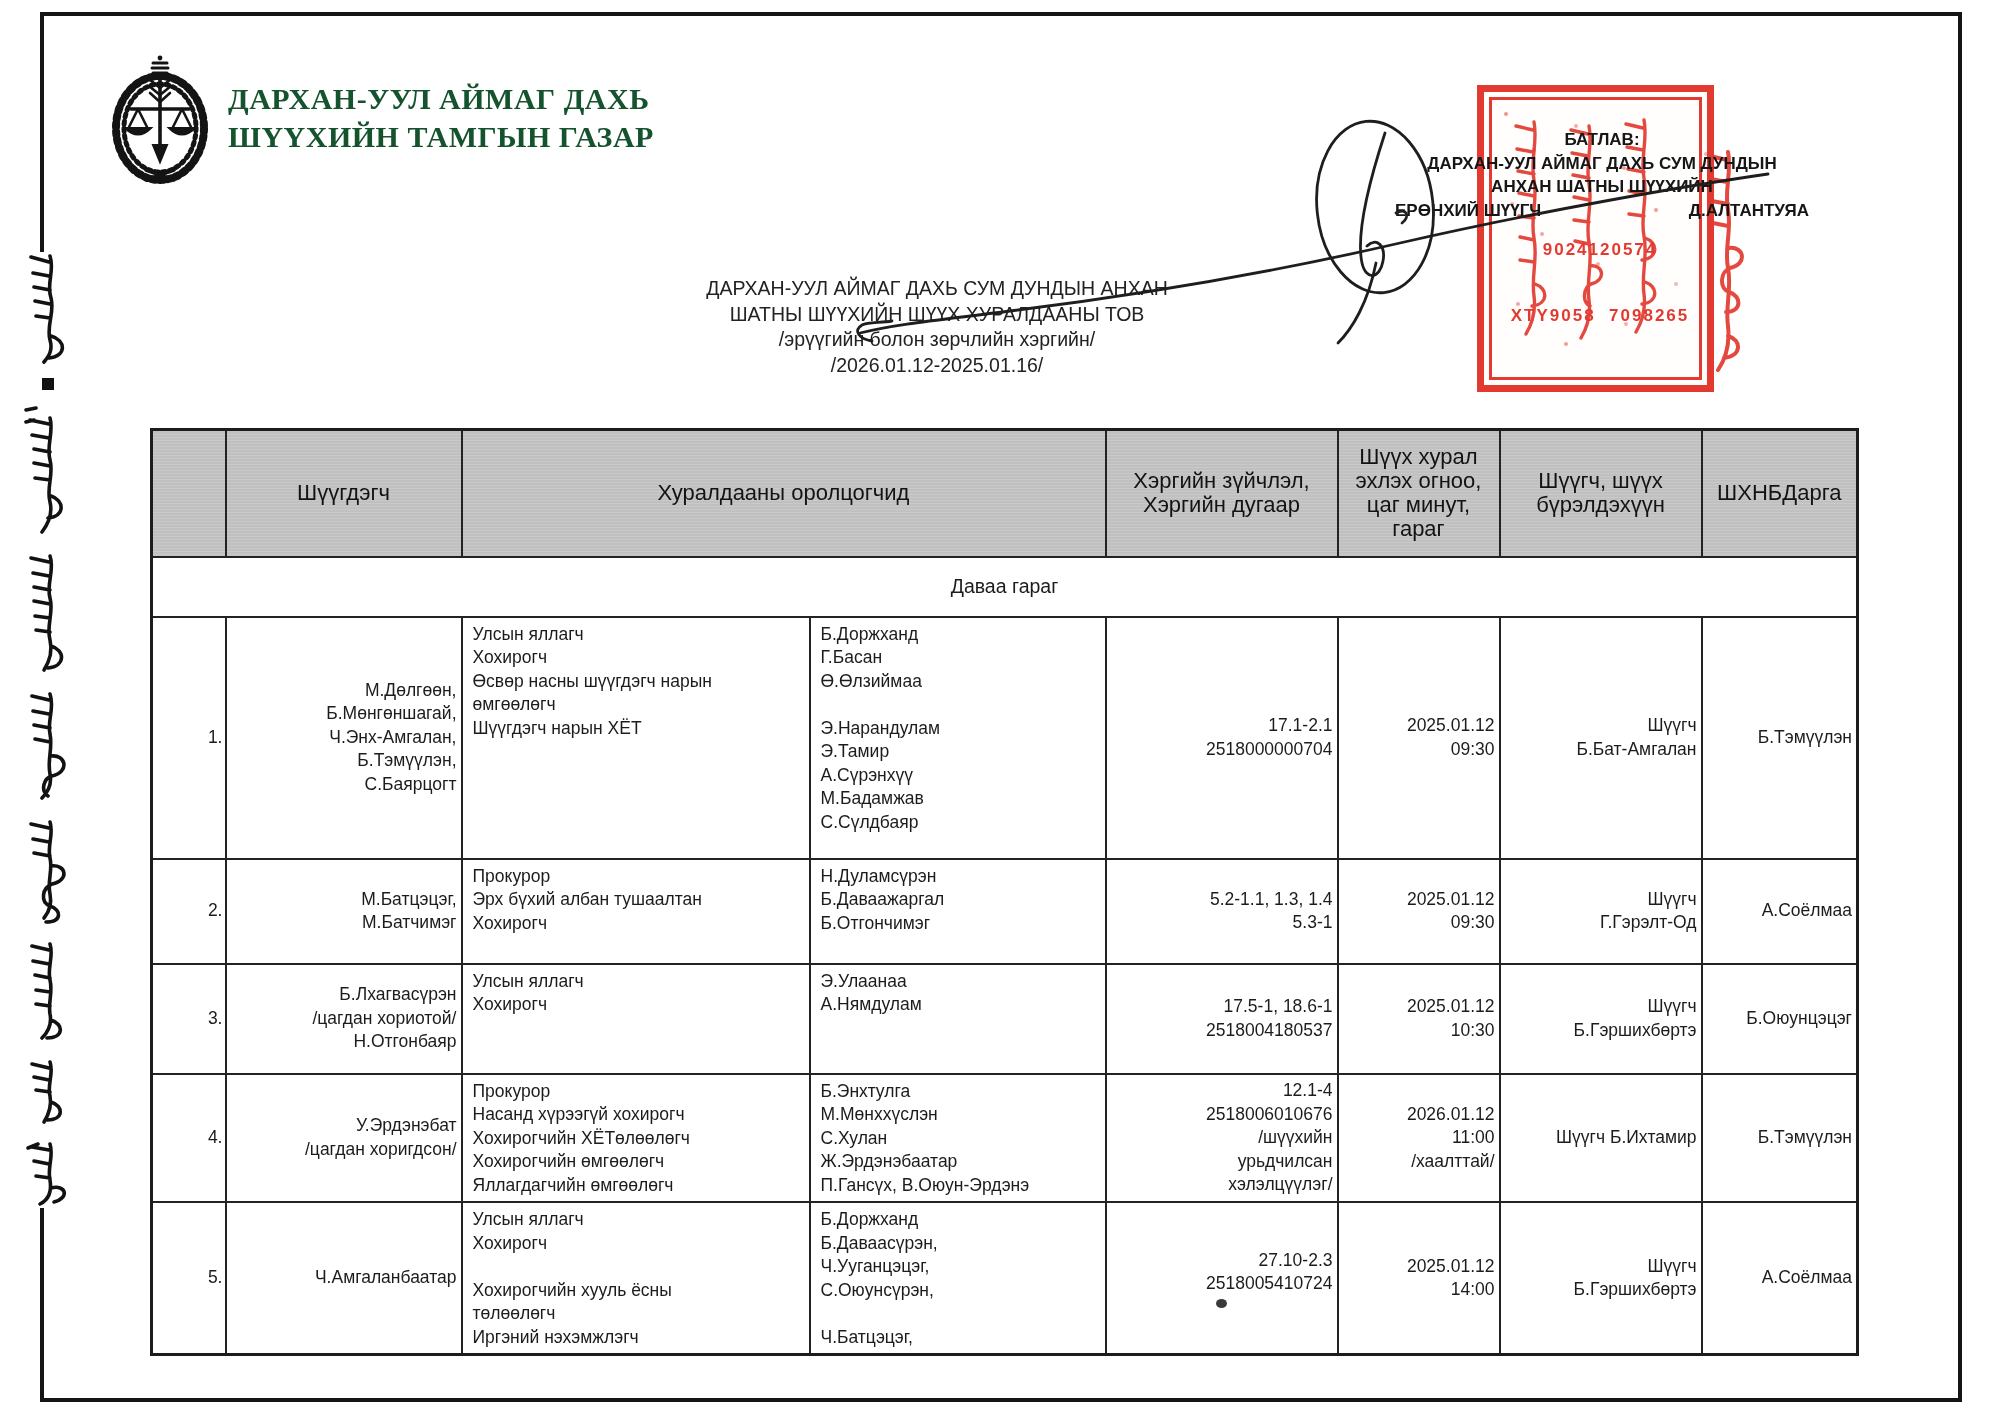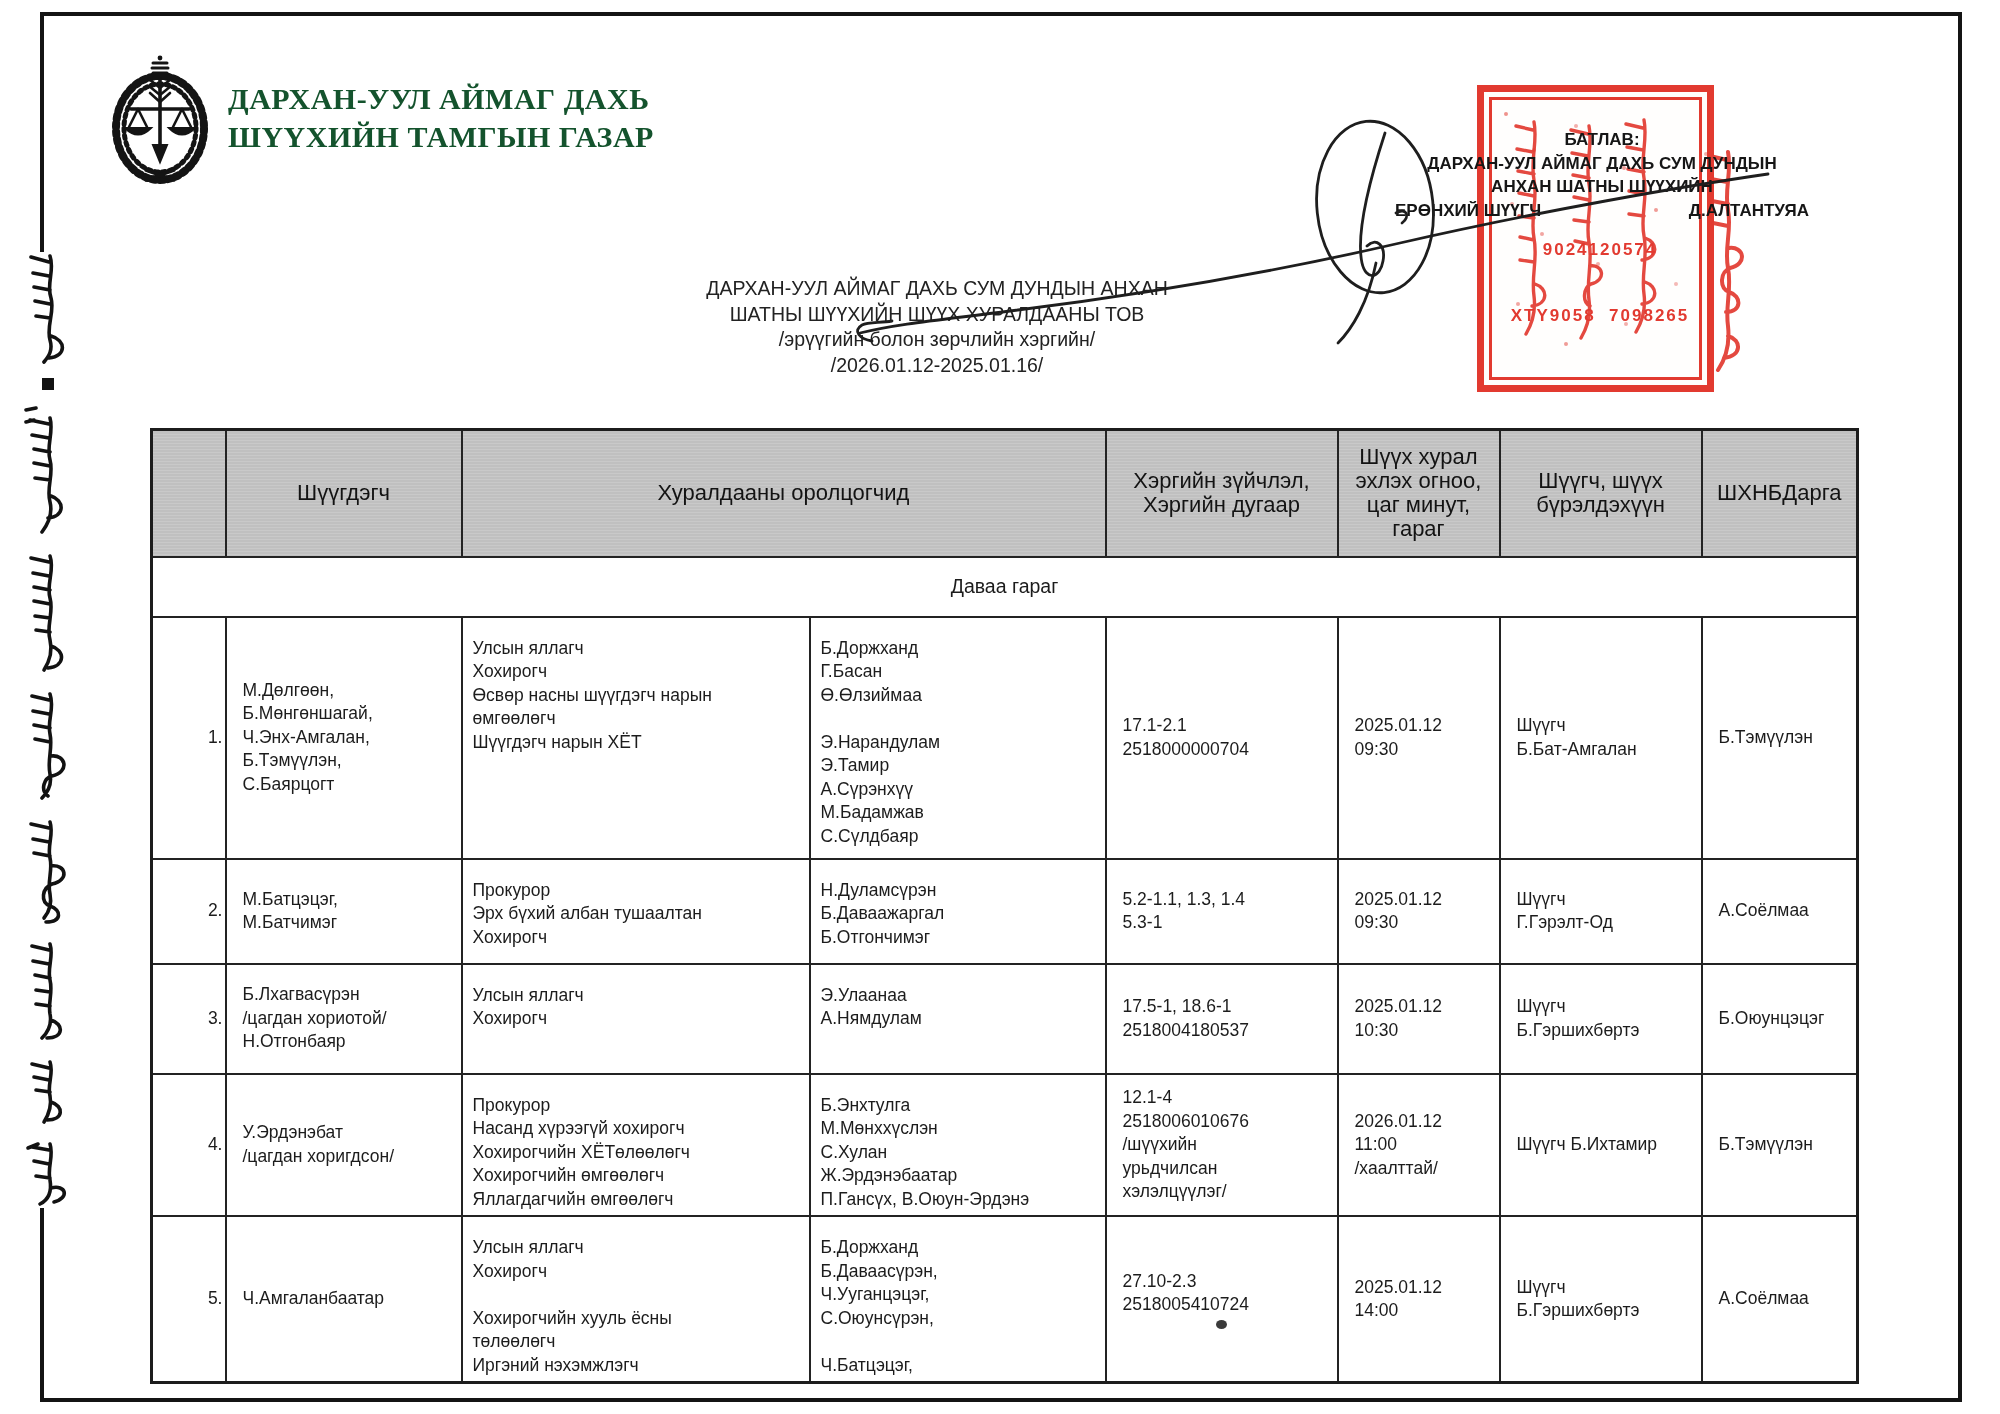--- a/index.html
+++ b/index.html
@@ -77,22 +77,22 @@
   th.hdr{
     background:#c6c6c6;
     background-image:repeating-linear-gradient(0deg,rgba(0,0,0,.07) 0 1px,rgba(255,255,255,.05) 1px 3px);
     font-size:22px;line-height:24px;text-align:center;vertical-align:middle;
     white-space:pre-line;font-weight:400;color:#131313;
   }
   td.section{
     text-align:center;vertical-align:middle;font-weight:bold;font-size:19.5px;
   }
   td.num{vertical-align:middle;text-align:right;padding-right:2px;}
-  td.center{vertical-align:middle;text-align:left;white-space:pre-line;padding:2px 16px;}
-  td.toplist{vertical-align:top;text-align:left;white-space:pre-line;padding:19px 4px 4px 10px;}
+  td.center{vertical-align:middle;text-align:right;white-space:pre-line;padding:2px 4px;}
+  td.toplist{vertical-align:top;text-align:left;white-space:pre-line;padding:5px 4px 4px 10px;}
   .blot{display:block;width:11px;height:9px;border-radius:50%;background:#3a3a3a;margin:3px auto 0;}
 </style>
 </head>
 <body>
 
 <div>
 
   <div class="frame frame-top"></div>
   <div class="frame frame-bottom"></div>
   <div class="frame frame-right"></div>

